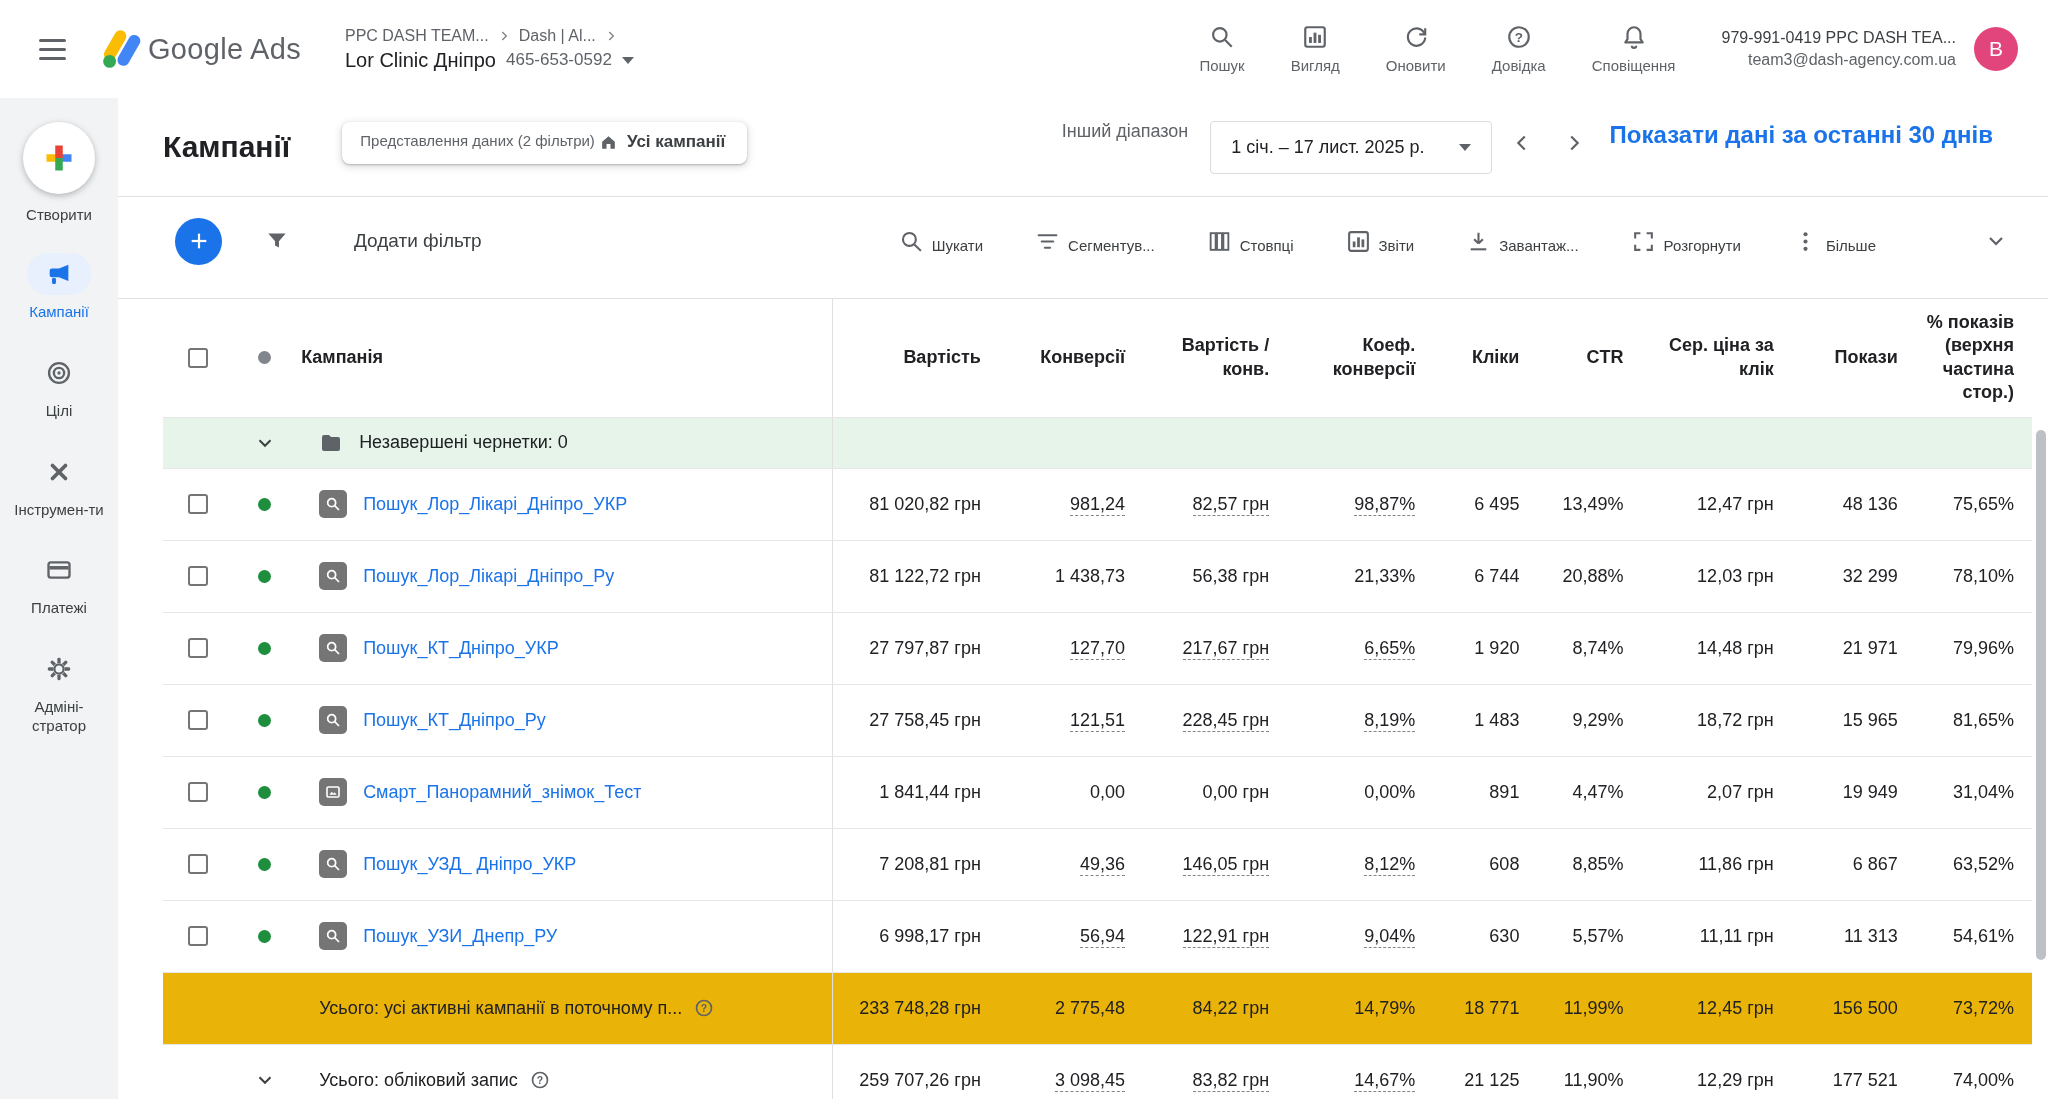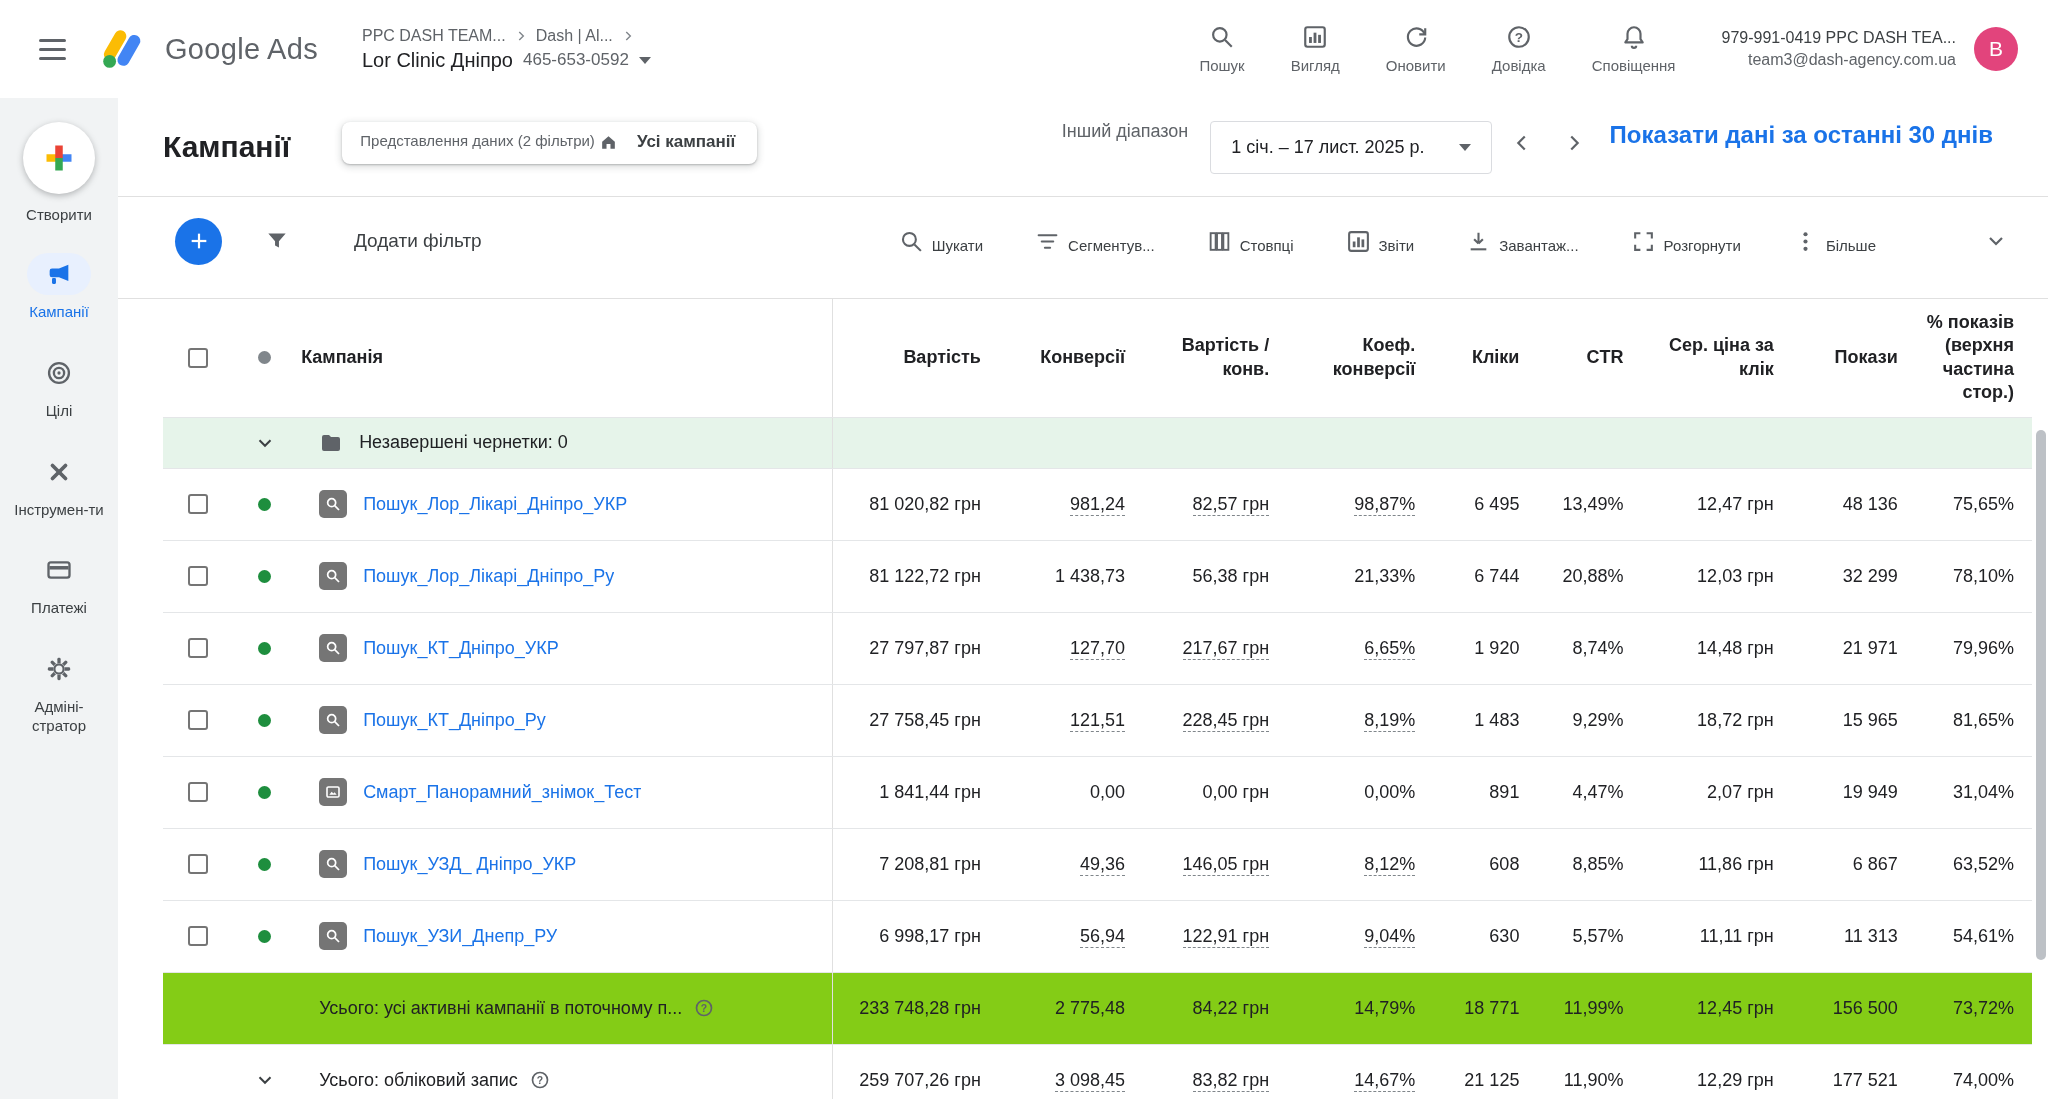--- a/index.html
+++ b/index.html
@@ -6,21 +6,21 @@
   html,body{width:2048px;height:1099px;overflow:hidden;background:#fff;
     font-family:"Liberation Sans",sans-serif;color:#202124}
   .app{position:relative;width:2048px;height:1099px;overflow:hidden}
 
   
   .topbar{position:absolute;top:0;left:0;right:0;height:98px;background:#fff;
     display:flex;align-items:center;padding:0 30px;z-index:20}
   .hamburger{width:44px;height:44px;display:flex;flex-direction:column;justify-content:center;
     align-items:center;gap:6px;cursor:pointer}
   .hamburger i{display:block;width:27px;height:3px;background:#5f6368;border-radius:2px}
-  .logo{display:flex;align-items:center;gap:21px;margin-left:26px}
+  .logo{display:flex;align-items:center;gap:4px;margin-left:26px}
   .logo-text{font-size:29px;color:#5f6368;letter-spacing:.3px}
   .crumbs{margin-left:44px;display:flex;flex-direction:column;gap:4px}
   .crumb-top{display:flex;align-items:center;gap:8px;font-size:16px;color:#5f6368}
   .crumb-bottom{display:flex;align-items:center;gap:10px}
   .acct-name{font-size:20px;color:#202124}
   .acct-id{font-size:17px;color:#5f6368}
   .chev-sep{color:#80868b;display:flex}
   .tb-actions{margin-left:auto;display:flex;align-items:flex-start;gap:46px}
   .tb-action{display:flex;flex-direction:column;align-items:center;gap:7px;color:#5f6368;cursor:pointer}
   .tb-action .lbl{font-size:15px;color:#5f6368;white-space:nowrap}
@@ -48,21 +48,21 @@
   .side-item.selected .side-label{color:#1a73e8}
 
   
   .main{position:absolute;top:98px;left:118px;right:0;bottom:0;background:#fff;overflow:hidden}
   .page-header{height:98px;display:flex;align-items:center;padding:0 55px 0 45px}
   .page-title{font-size:30px;color:#202124}
   .view-chip{margin-left:52px;background:#fff;border-radius:8px;cursor:pointer;
     box-shadow:0 1px 2px rgba(60,64,67,.3),0 2px 6px 2px rgba(60,64,67,.15);
     padding:10px 22px 12px 18px;display:flex;flex-direction:row;gap:4px;position:relative;top:-4px}
   .chip-l1{font-size:15px;color:#5f6368;white-space:nowrap}
-  .chip-l2{display:flex;align-items:center;gap:19px;font-size:17px;color:#3c4043;font-weight:bold}
+  .chip-l2{display:flex;align-items:center;gap:9px;font-size:17px;color:#3c4043;font-weight:bold}
   .hdr-right{margin-left:auto;display:flex;}
   .range-label{font-size:18px;color:#5f6368;margin-right:22px;white-space:nowrap}
   .date-box{display:flex;align-items:center;gap:34px;border:1px solid #dadce0;border-radius:4px;
     padding:15px 20px;cursor:pointer;background:#fff}
   .date-text{font-size:18px;color:#202124;white-space:nowrap}
   .caret{width:0;height:0;border-left:6px solid transparent;border-right:6px solid transparent;
     border-top:7px solid #5f6368}
   .nav-chev{width:44px;height:44px;display:flex;align-items:center;justify-content:center;
     color:#5f6368;cursor:pointer;margin-left:8px}
   .last30{font-size:24px;color:#1a73e8;font-weight:bold;margin-left:14px;cursor:pointer;white-space:nowrap}
@@ -97,21 +97,21 @@
   .dot.green{background:#1e8e3e}
   .dot.gray{background:#80868b}
   .name-flex{display:flex;align-items:center;padding-left:22px}
   .camp-icon{width:28px;height:28px;border-radius:5px;background:#757575;display:flex;
     align-items:center;justify-content:center;margin-right:16px;flex:none;color:#fff}
   .camp-link{color:#1a73e8;cursor:pointer;text-decoration:none;white-space:nowrap;overflow:hidden;text-overflow:ellipsis}
   tr.group td{background:#e6f4ea;height:51px}
   .group-flex{display:flex;align-items:center;gap:16px;padding-left:22px;color:#202124}
   .folder-icon{color:#5f6368;display:flex}
   .row-chev{color:#3c4043;display:flex;justify-content:center;cursor:pointer}
-  tr.total1 td{background:#84cc16}
+  tr.total1 td{background:#eab308}
   tr.total2 td{border-bottom:none}
   .total-flex{display:flex;align-items:center;gap:12px;padding-left:22px;white-space:nowrap;overflow:hidden}
   .help-icon{color:#5f6368;display:flex;flex:none}
   .u{border-bottom:1px dashed #80868b;padding-bottom:1px;cursor:pointer}
 
   
   .vscroll-thumb{position:absolute;right:2px;top:430px;width:10px;height:530px;border-radius:5px;
     background:#bdc1c6;z-index:30;cursor:pointer}
   svg{display:block}
 </style>

